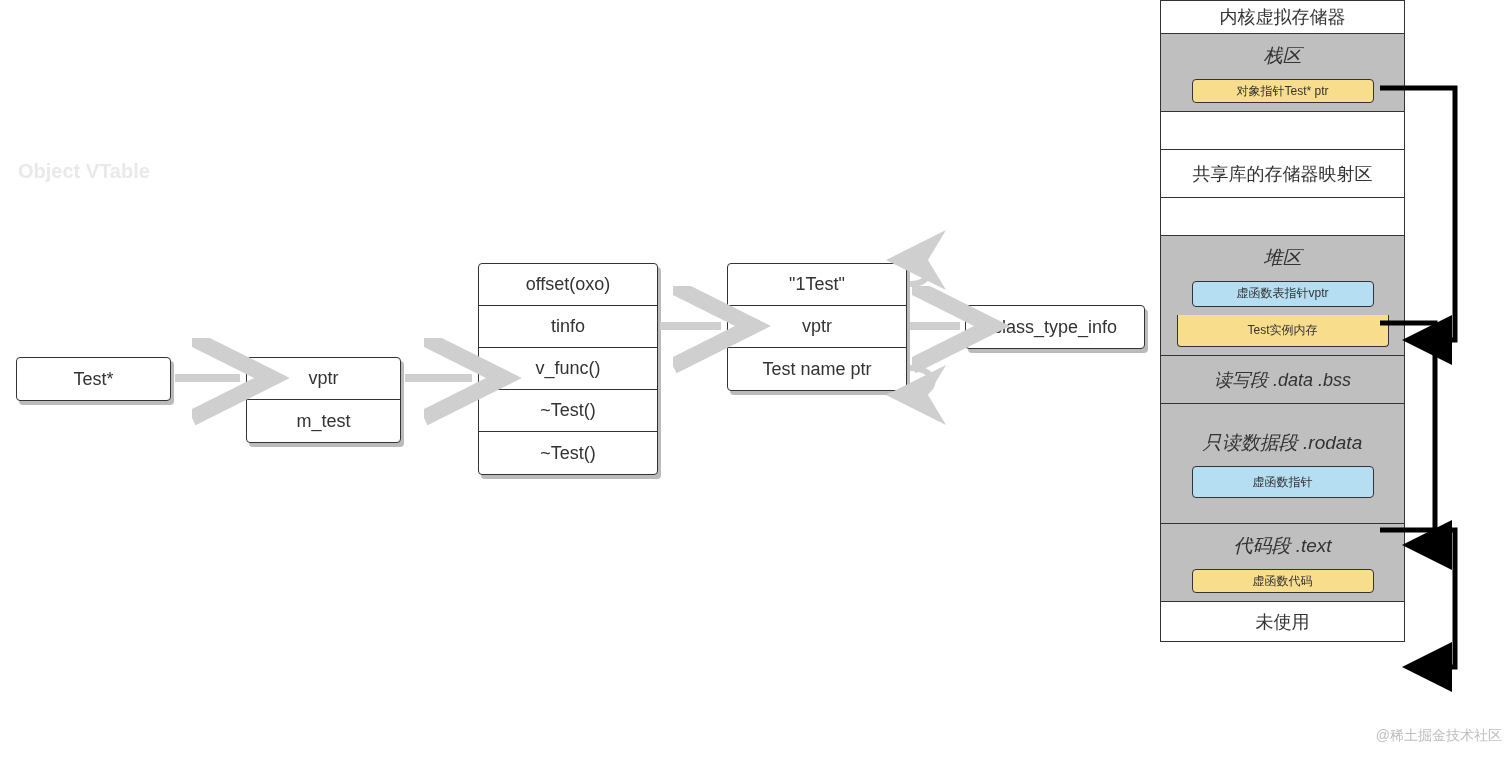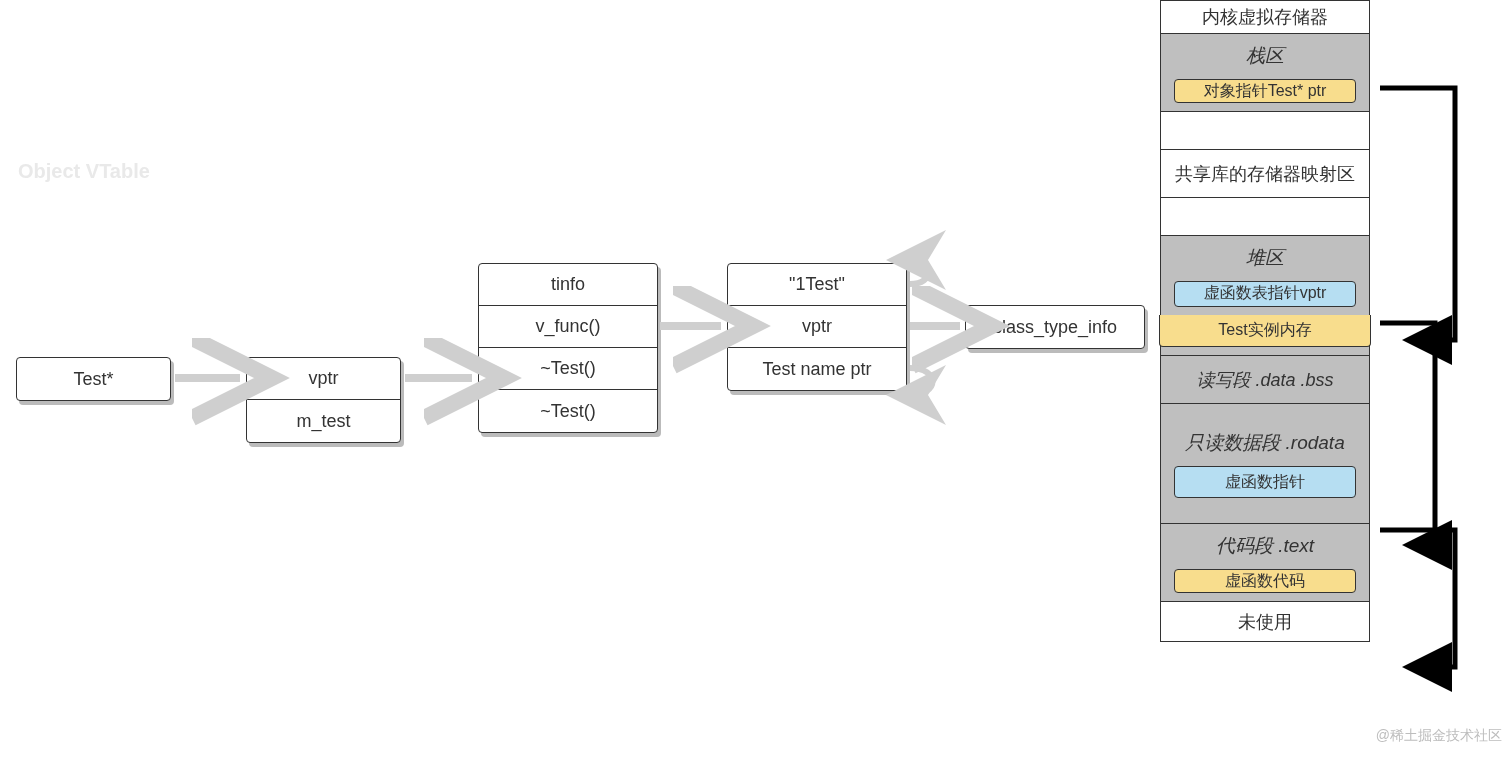--- a/index.html
+++ b/index.html
@@ -36,21 +36,21 @@
     position: absolute;
     color: #e9e9e9;
     font-weight: 600;
     font-size: 20px;
   }
   
   .mem {
     position: absolute;
     left: 1160px;
     top: 0;
-    width: 210px;
+    width: 245px;
   }
   .mem-row {
     border: 1px solid #333;
     border-top: none;
     box-sizing: border-box;
     text-align: center;
     display: flex;
     flex-direction: column;
     align-items: center;
     justify-content: center;
@@ -64,21 +64,21 @@
     font-style: italic;
   }
   .pill {
     border: 1px solid #333;
     border-radius: 4px;
     width: 180px;
     height: 30px;
     display: flex;
     align-items: center;
     justify-content: center;
-    font-size: 16px;
+    font-size: 12px;
     margin: 4px 0;
   }
   .pill-yellow { background: #f8dd8d; }
   .pill-blue   { background: #b6def2; }
   .row-grey { background: #bfbfbf; }
   .row-white { background: #ffffff; }
   .watermark {
     position: absolute;
     right: 10px;
     bottom: 14px;
@@ -100,20 +100,21 @@
 <div class="box" style="left:16px; top:357px; width:155px;">
   <div class="cell">Test*</div>
 </div>
 
 <div class="box" style="left:246px; top:357px; width:155px;">
   <div class="cell">vptr</div>
   <div class="cell">m_test</div>
 </div>
 
 <div class="box" style="left:478px; top:263px; width:180px;">
+  <div class="cell">offset(oxo)</div>
   <div class="cell">tinfo</div>
   <div class="cell">v_func()</div>
   <div class="cell">~Test()</div>
   <div class="cell">~Test()</div>
 </div>
 
 <div class="box" style="left:727px; top:263px; width:180px;">
   <div class="cell">"1Test"</div>
   <div class="cell">vptr</div>
   <div class="cell">Test name ptr</div>

